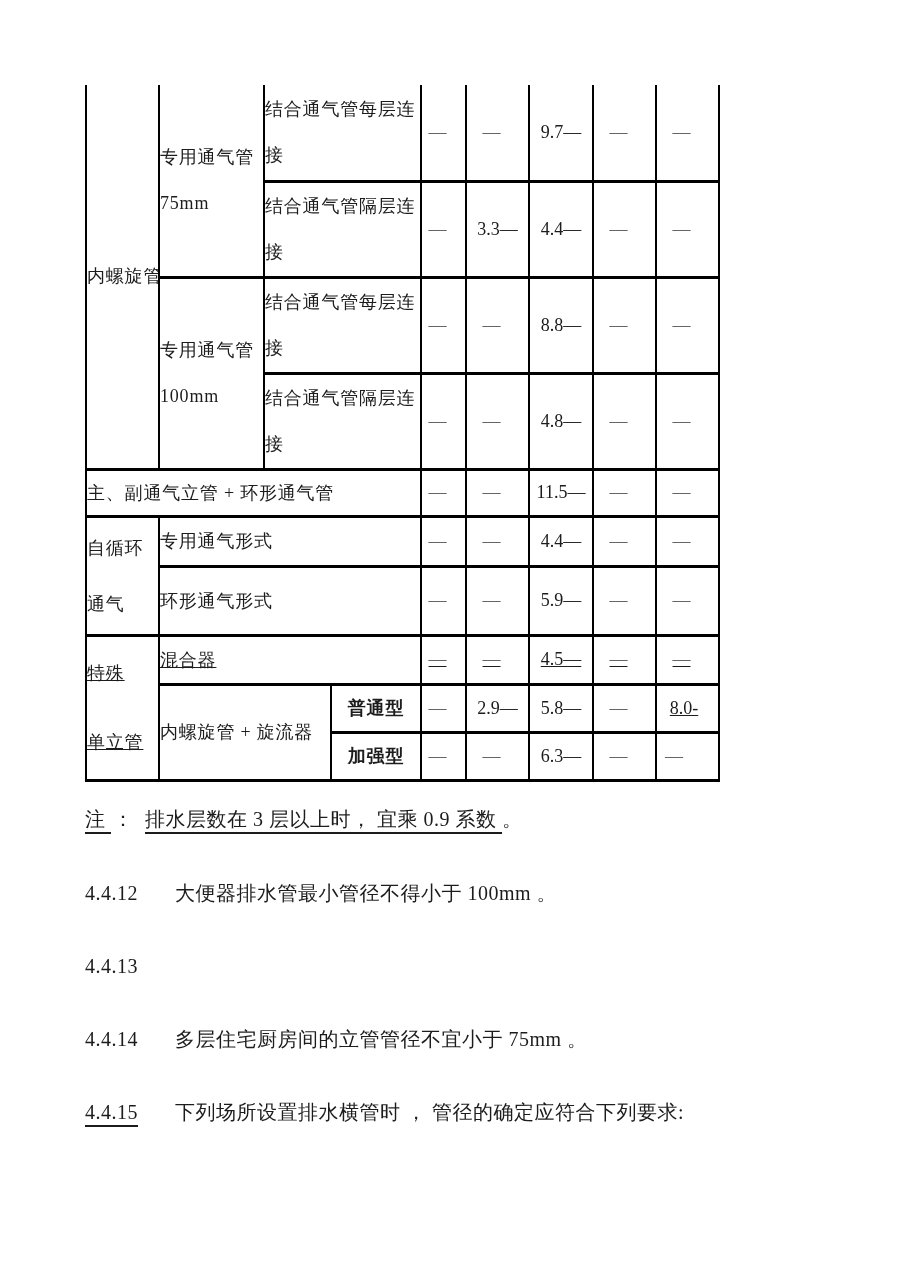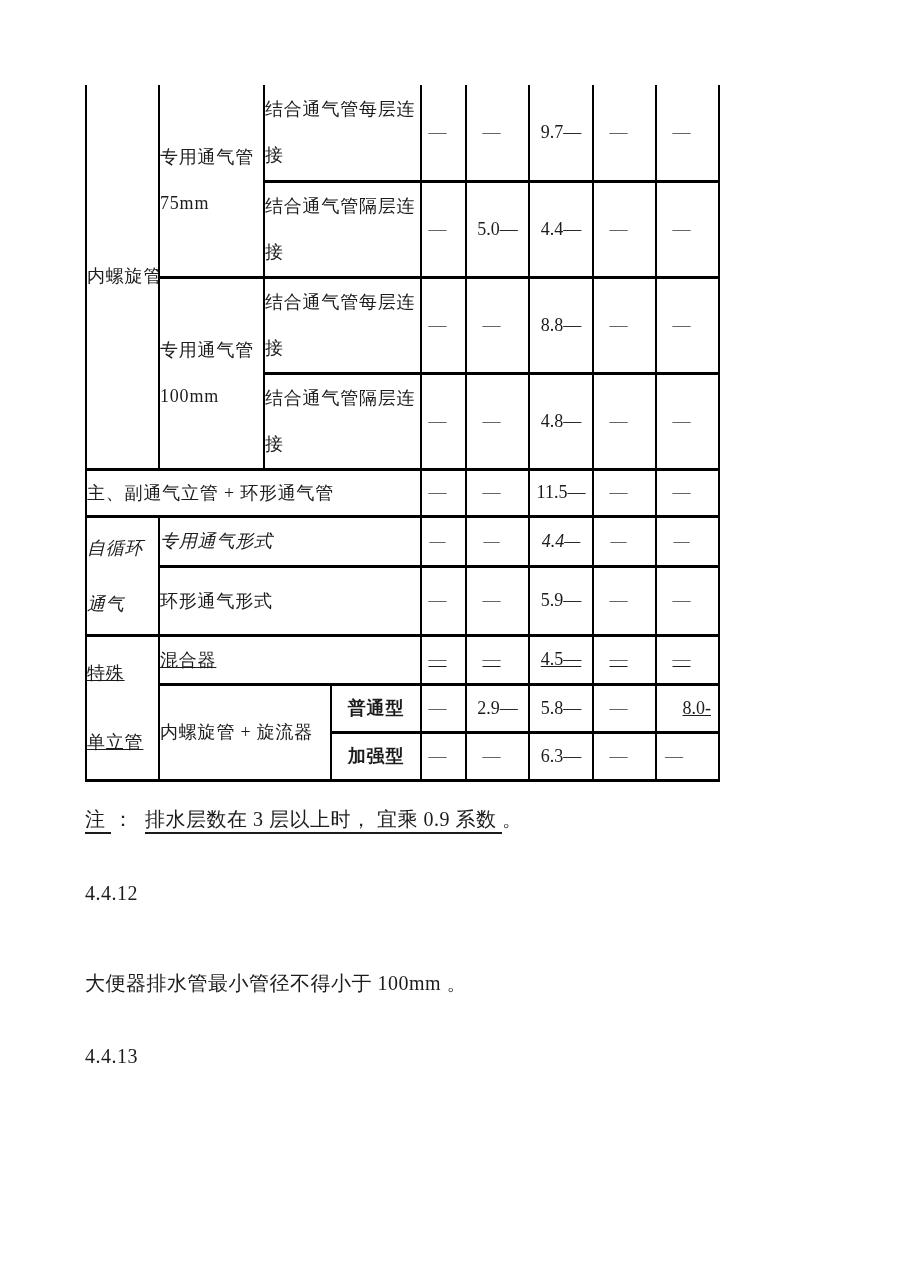--- a/index.html
+++ b/index.html
@@ -53,26 +53,26 @@
   .lh-mid span   { line-height: 56px; }
   .lh-lg  span   { line-height: 69px; }
 
   td.val {
     text-align: center;
     padding-right: 4px;
     white-space: nowrap;
     font-size: 18px;
   }
   td.val.dash { padding-right: 12px; color: #5f5f5f; }
-  td.val.vright { text-align: right; padding-right: 7px; text-decoration: underline; }
+  td.val.vright { padding-right: 7px; text-decoration: underline; }
   td.val.vleft  { text-align: left;  padding-left: 8px; }
 
   tr.h96 { height: 96px; }
   tr.h47 { height: 47px; }
-  tr.h50 { height: 50px; font-style: italic; }
+  tr.h50 { height: 50px; }
   tr.h69 { height: 69px; }
   tr.h49 { height: 49px; text-decoration: underline; }
   tr.h48 { height: 48px; }
 
   
   .note {
     margin-top: 24px;
     font-size: 20px;
     letter-spacing: 0.5px;
   }
@@ -81,21 +81,20 @@
     padding-bottom: 2px;
   }
   .note .colon { margin: 0 6px 0 2px; }
 
   .para {
     margin-top: 47px;
     display: flex;
     font-size: 20px;
     letter-spacing: 0.5px;
     line-height: 26px;
-    flex-direction: column;
   }
   .p-num { flex: 0 0 90px; width: 90px; }
   .p-text { flex: 1 1 auto; }
 </style>
 </head>
 <body>
 
 <div class="page">
 
   <table class="vent-table">
@@ -135,21 +134,21 @@
       </tr>
 
       <tr class="h96">
         <td class="lbl" colspan="2">
           <div class="two-line">
             <span>结合通气管隔层连</span>
             <span>接</span>
           </div>
         </td>
         <td class="val dash">—</td>
-        <td class="val">5.0—</td>
+        <td class="val">3.3—</td>
         <td class="val">4.4—</td>
         <td class="val dash">—</td>
         <td class="val dash">—</td>
       </tr>
 
       <tr class="h96">
         <td class="lbl" rowspan="2">
           <div class="two-line">
             <span>专用通气管</span>
             <span>100mm</span>
@@ -272,15 +271,23 @@
 
   <div class="para">
     <span class="p-num"><span>4.4.12</span></span>
     <span class="p-text">大便器排水管最小管径不得小于 100mm 。</span>
   </div>
 
   <div class="para">
     <span class="p-num"><span>4.4.13</span></span>
   </div>
 
-
+  <div class="para">
+    <span class="p-num"><span>4.4.14</span></span>
+    <span class="p-text">多层住宅厨房间的立管管径不宜小于 75mm 。</span>
+  </div>
+
+  <div class="para">
+    <span class="p-num"><span class="u">4.4.15</span></span>
+    <span class="p-text">下列场所设置排水横管时 ， 管径的确定应符合下列要求:</span>
+  </div>
 
 </div>
 
 </body></html>

